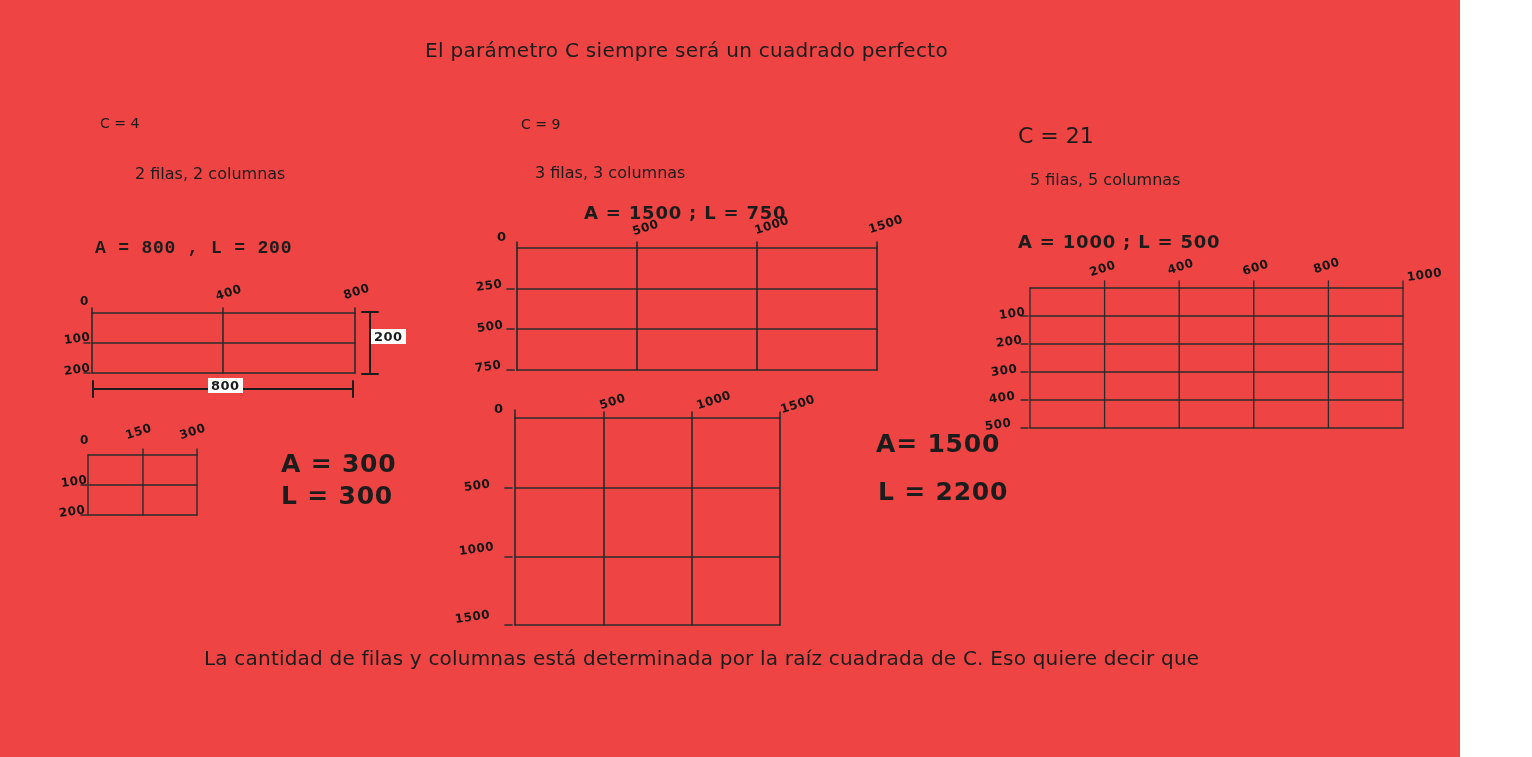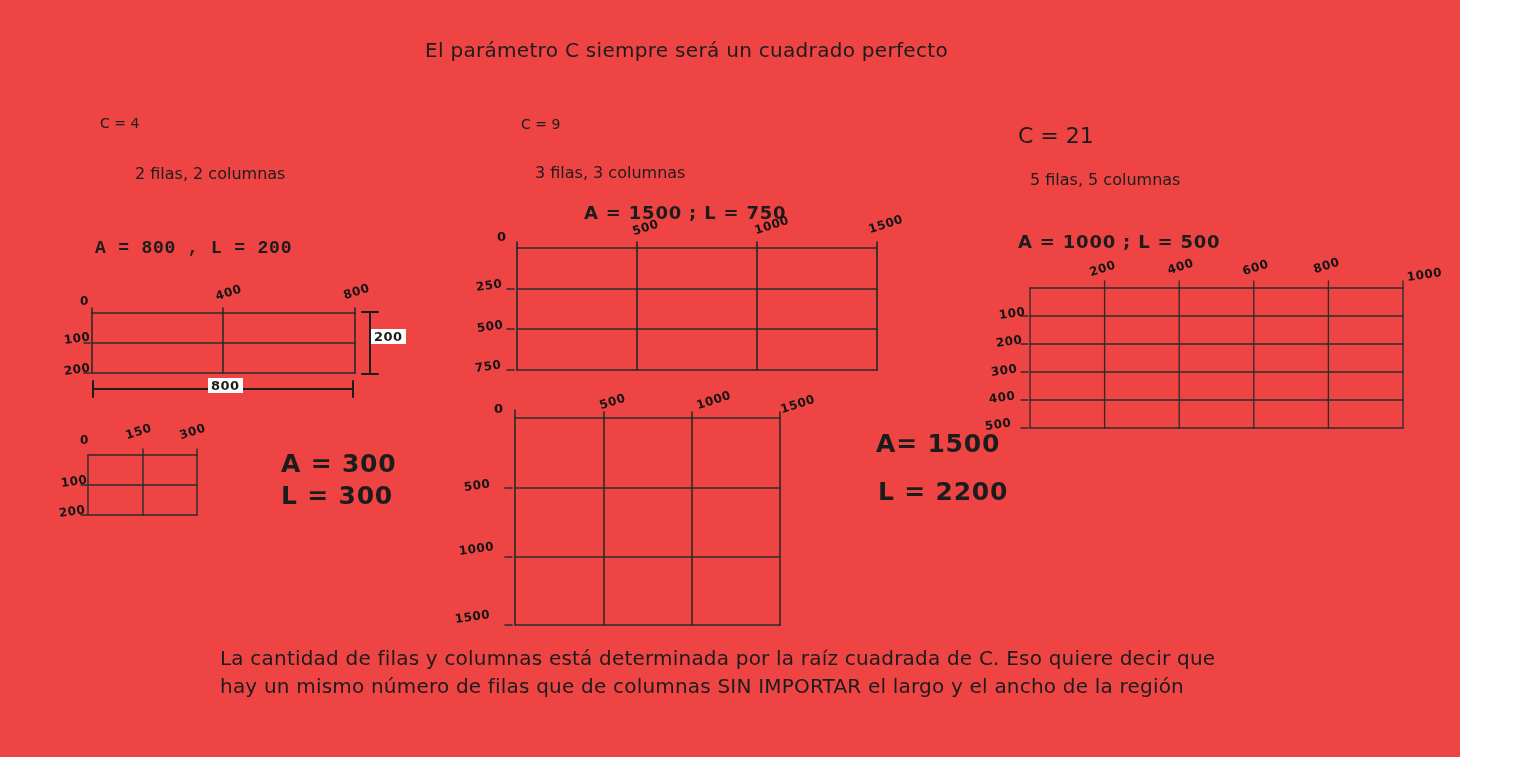--- a/index.html
+++ b/index.html
@@ -6,21 +6,21 @@
   .page {
     position:relative; width:1460px; height:757px; background:#ef4444;
     font-family:"DejaVu Sans", sans-serif; color:#1c1c1c; overflow:hidden;
   }
   .txt { position:absolute; white-space:nowrap; color:#1c1c1c; }
   .title { font-size:20px; letter-spacing:0.3px; }
   .heading { font-size:14px; }
   .subheading { font-size:16px; }
   .params { font-size:18px; font-weight:700; letter-spacing:0.8px; }
   .side-label { font-size:25px; font-weight:700; letter-spacing:0.8px;margin-left:46px; }
-  .caption { font-size:20px; letter-spacing:0.2px;margin-left:16px; }
+  .caption { font-size:20px; letter-spacing:0.2px; }
   .grid { position:absolute; }
   .grid svg { position:absolute; left:0; top:0; overflow:visible; }
   .tick {
     position:absolute; font-size:12px; font-weight:700; color:#141414;
     white-space:nowrap; letter-spacing:0.5px;
   }
   .rot   { transform:rotate(-18deg); transform-origin:left bottom; }
   .rot-s { transform:rotate(-8deg);  transform-origin:left bottom; }
   .dim-label {
     position:absolute; font-size:13px; font-weight:700; background:#ffffff;
@@ -210,15 +210,14 @@
     <span class="tick rot" style="left:286px; top:-26px;">800</span>
     <span class="tick rot-s" style="left:378px; top:-18px;">1000</span>
     <span class="tick rot-s" style="left:-30px; top:20px;">100</span>
     <span class="tick rot-s" style="left:-33px; top:48px;">200</span>
     <span class="tick rot-s" style="left:-38px; top:77px;">300</span>
     <span class="tick rot-s" style="left:-40px; top:104px;">400</span>
     <span class="tick rot-s" style="left:-44px; top:131px;">500</span>
   </div>
 
   <div class="txt caption" style="left:204px; top:646px;">La cantidad de filas y columnas está determinada por la raíz cuadrada de C. Eso quiere decir que</div>
-  <div class="txt caption" style="left:204px; top:674px;">hay un mismo número de filas que de columnas SIN IMPORTAR el largo y el ancho de la región</div>
 
 </div>
 
 </body></html>

